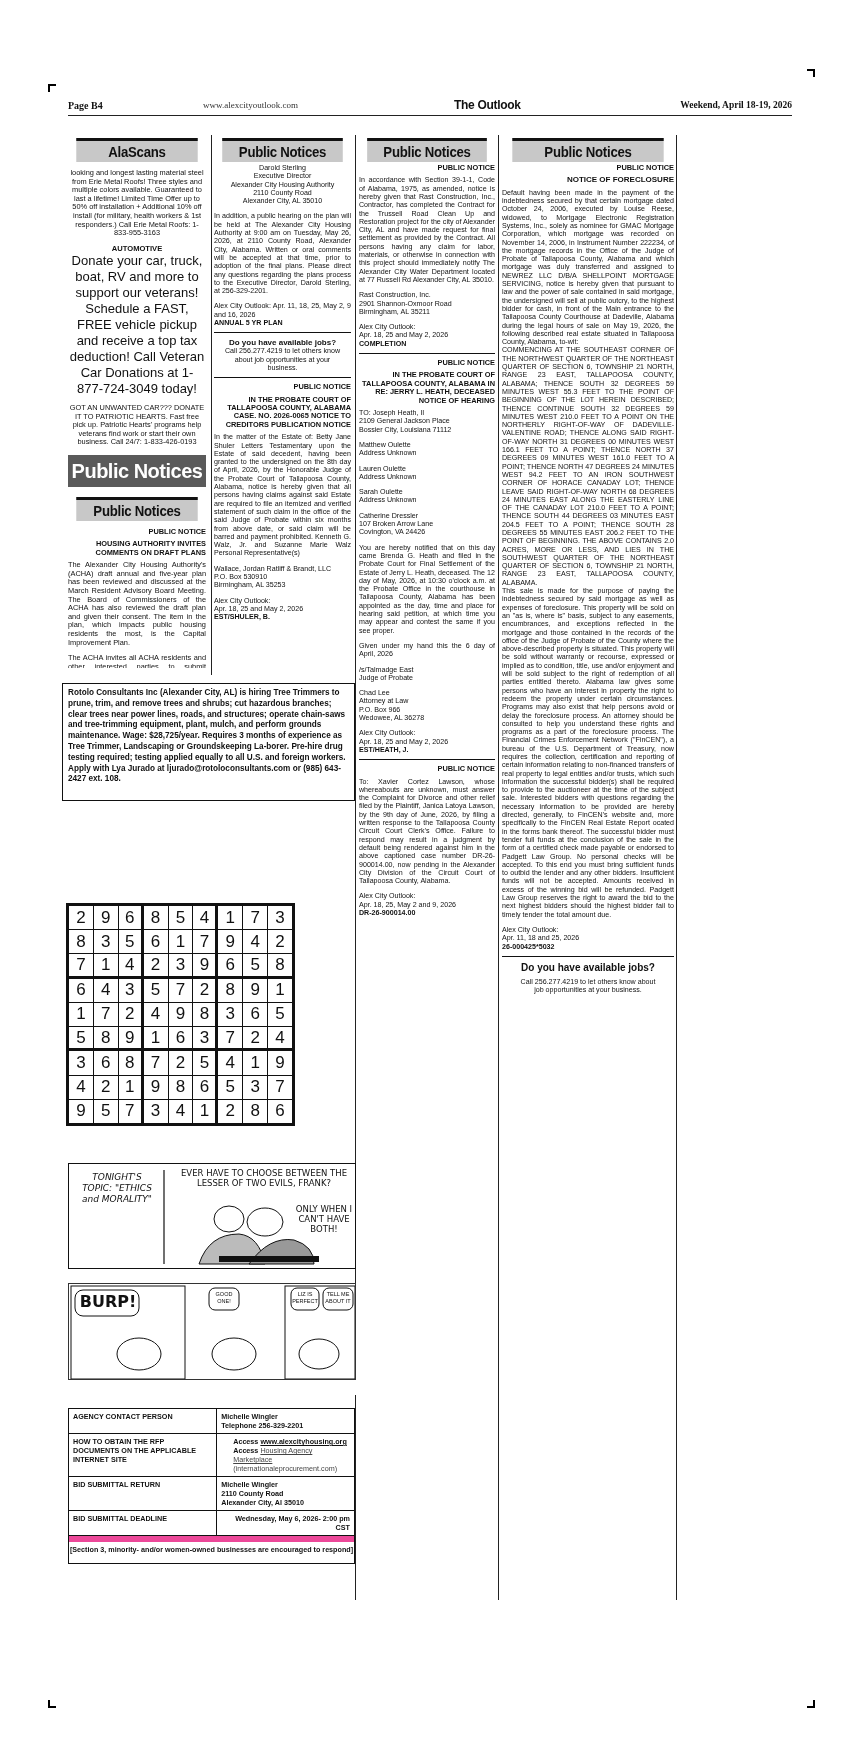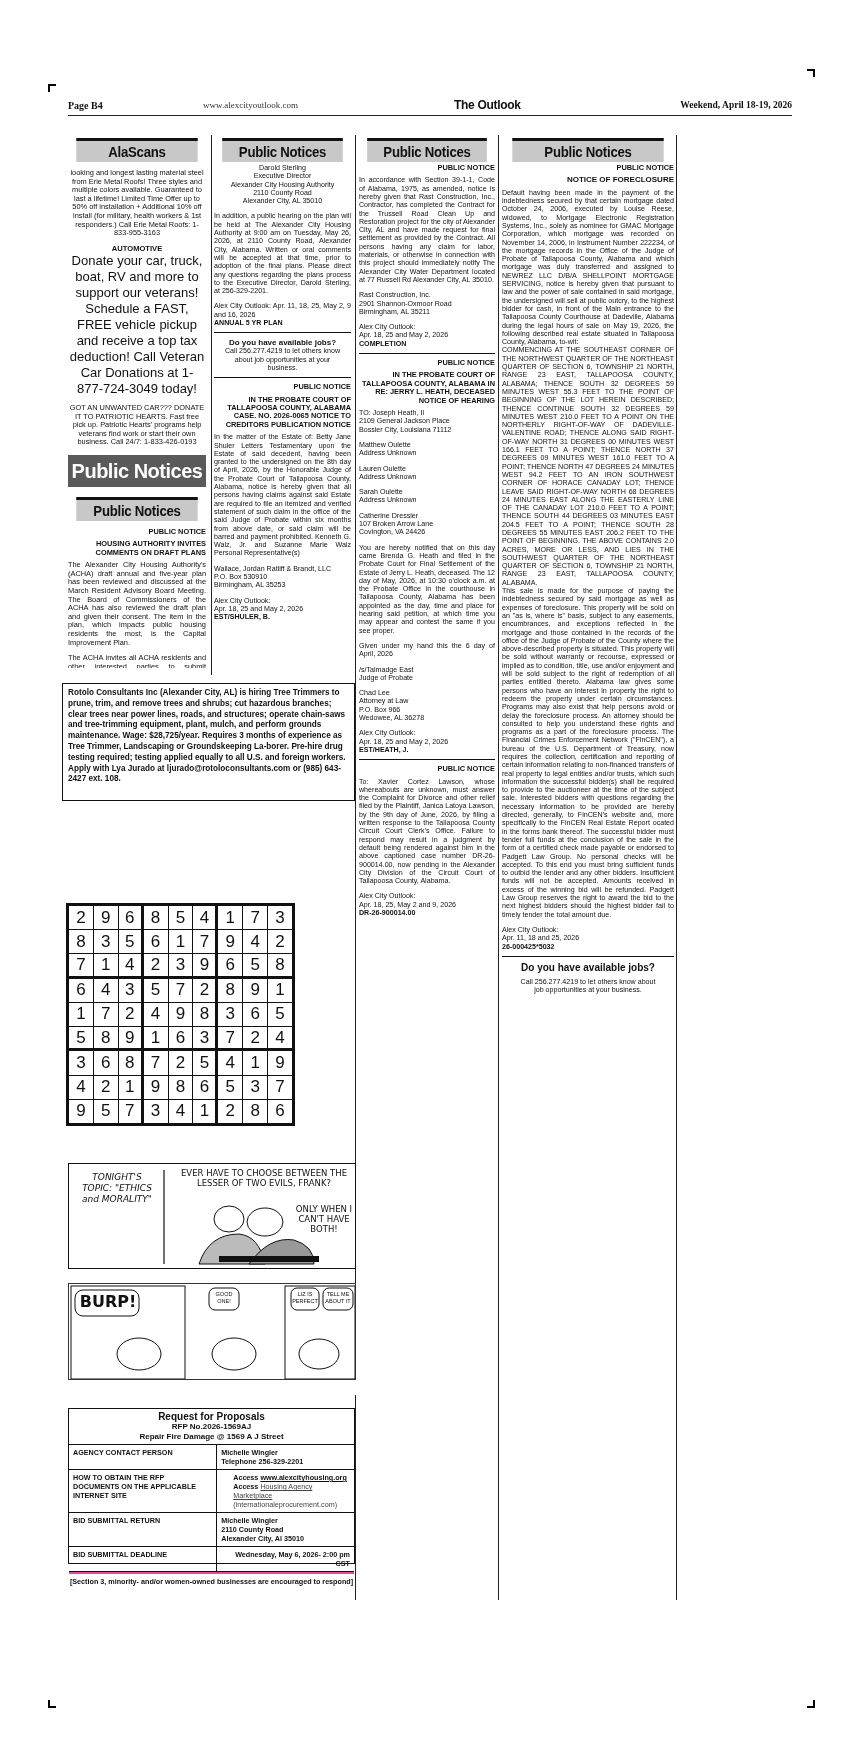--- a/index.html
+++ b/index.html
@@ -31,21 +31,21 @@
 .comic1{position:absolute;left:68px;top:1163px;width:288px;height:106px;border:1.5px solid #111;background:#fff;overflow:hidden}
 .comic2{position:absolute;left:68px;top:1283px;width:288px;height:97px;border:1px solid #333;background:#fff;overflow:hidden}
 .rfp{position:absolute;left:68px;top:1408px;width:287px;height:156px;border:1.4px solid #111;font-size:7.2px}
 .rfp .head{text-align:center;border-bottom:1px solid #111;padding:3px 0 2px;line-height:10px}
 .rfp .row{display:flex;border-bottom:1px solid #111}
 .rfp .row:last-child{border-bottom:none}
 .rfp .l{width:52%;padding:3px 4px;border-right:1px solid #111;font-weight:bold;line-height:9px}
 .rfp .r{width:48%;padding:3px 4px;font-weight:bold;line-height:9px}
 .rfp a{color:#111}
 .rfp .link2{color:#444;font-weight:normal;text-decoration:underline}
-.rfp .foot{text-align:center;font-weight:bold;padding:3px 0;border-top:2px solid #ec4899}
+.rfp .foot{text-align:center;font-weight:bold;padding:3px 0;border-top:6px solid #ec4899}
 </style>
 </head>
 <body>
 
 <div class="crop tl"></div>
 <div class="crop tr"></div>
 <div class="crop bl"></div>
 <div class="crop br"></div>
 
 <div class="masthead">
@@ -220,25 +220,20 @@
     <ellipse cx="165" cy="70" rx="22" ry="16" fill="#fff" stroke="#111"></ellipse>
     <ellipse cx="250" cy="70" rx="20" ry="15" fill="#fff" stroke="#111"></ellipse>
   </svg>
   <div style="position:absolute;left:10px;top:8px;width:58px;text-align:center;font-weight:bold;font-size:16px;font-family:'DejaVu Sans',sans-serif">BURP!</div>
   <div style="position:absolute;left:140px;top:7px;width:30px;text-align:center;font-size:5.5px;line-height:7px">GOOD ONE!</div>
   <div style="position:absolute;left:222px;top:7px;width:28px;text-align:center;font-size:5.5px;line-height:7px">LIZ IS PERFECT</div>
   <div style="position:absolute;left:254px;top:7px;width:30px;text-align:center;font-size:5.5px;line-height:7px">TELL ME ABOUT IT</div>
 </div>
 
 <div class="rfp">
-  <div class="head">
-    <div class="b" style="font-size:10px">Request for Proposals</div>
-    <div class="b" style="font-size:8px">RFP No.2026-1569AJ</div>
-    <div class="b" style="font-size:8px">Repair Fire Damage @ 1569 A J Street</div>
-  </div>
   <div class="row">
     <div class="l">AGENCY CONTACT PERSON</div>
     <div class="r" style="white-space:pre-line">Michelle Wingler
 Telephone 256-329-2201</div>
   </div>
   <div class="row">
     <div class="l">HOW TO OBTAIN THE RFP DOCUMENTS ON THE APPLICABLE INTERNET SITE</div>
     <div class="r">
       <div style="padding-left:12px"><span>Access </span><a style="text-decoration:underline">www.alexcityhousing.org</a></div>
       <div style="padding-left:12px"><span>Access </span><a class="link2">Housing Agency Marketplace</a></div>

